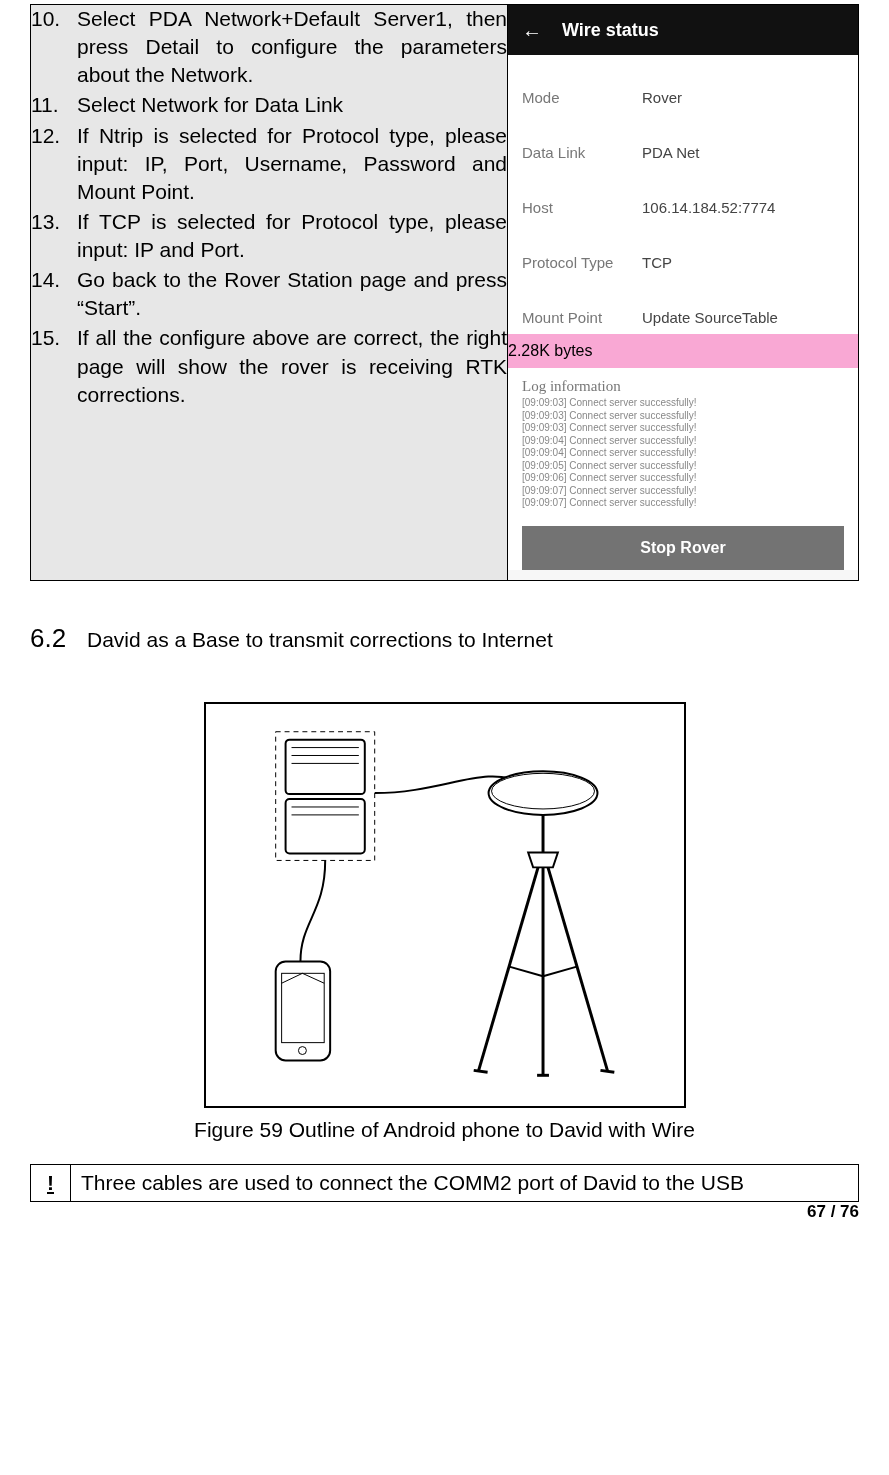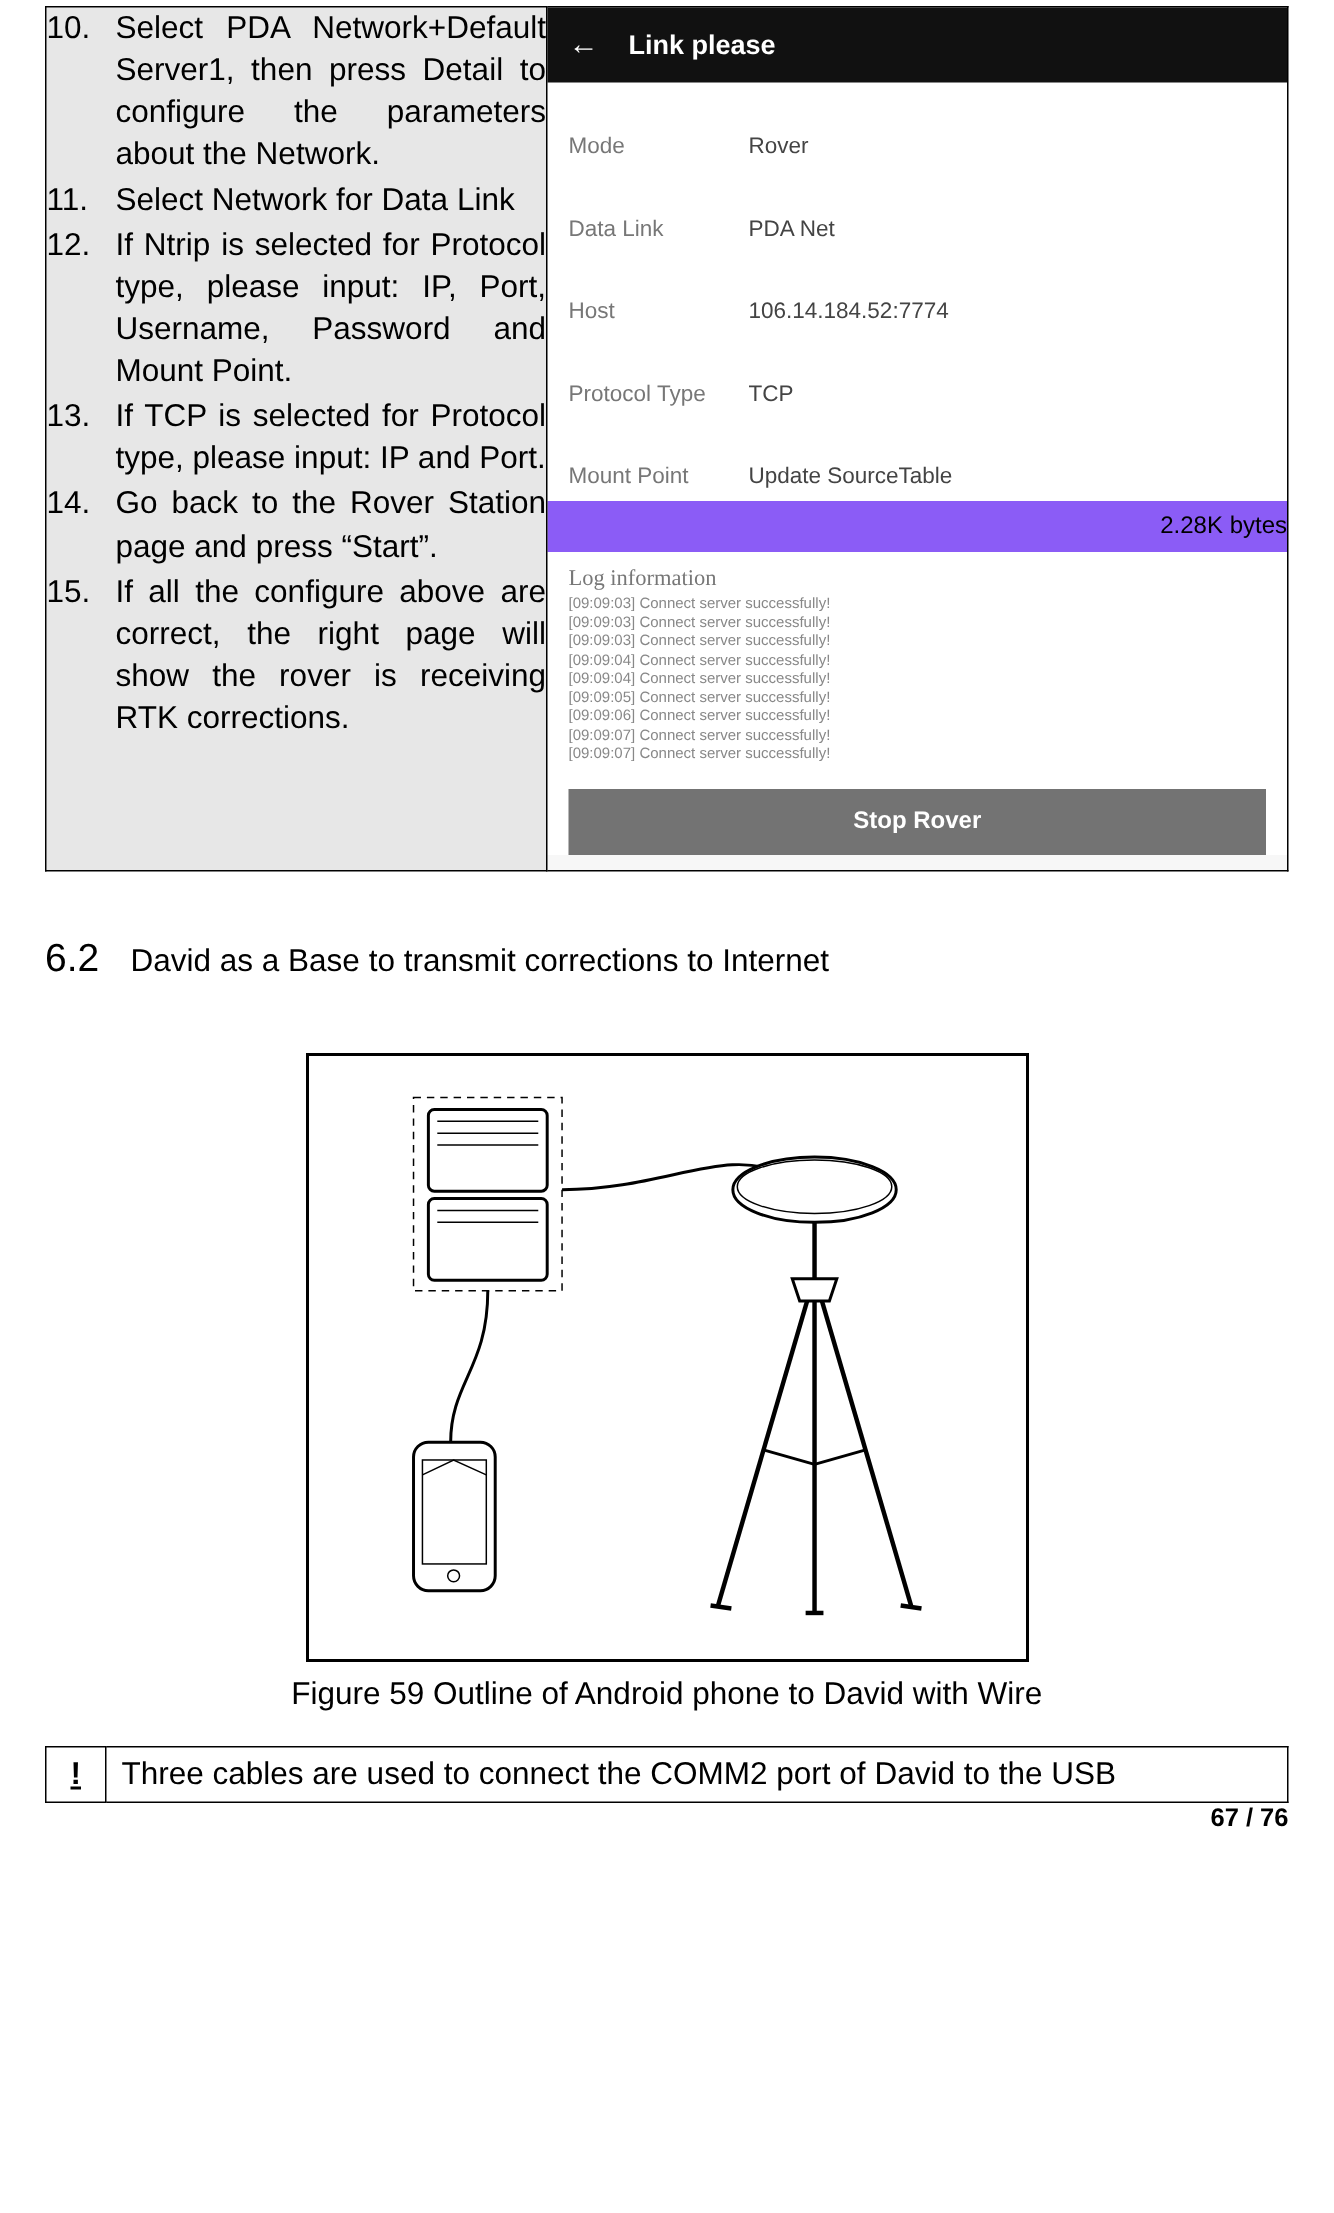--- a/index.html
+++ b/index.html
@@ -7,33 +7,33 @@
     margin: 0;
     font-family: Arial, Helvetica, sans-serif;
     background: #fff;
     color: #000;
     width: 889px;
     padding: 4px 30px 10px 30px;
     font-size: 21px;
   }
   .top-table { width: 100%; border-collapse: collapse; }
   .top-table td { vertical-align: top; padding: 0; border: 1px solid #000; }
-  .left-cell { background: #e7e7e7; width: 334px; padding: 6px 10px 20px 10px; }
+  .left-cell { background: #e7e7e7; width: 477px; padding: 6px 10px 20px 10px; }
   .right-cell { background: #f7f7f7; width: auto; padding: 6px 6px 6px 6px; }
   ol.steps { margin: 0; padding: 0 0 0 46px; list-style: none; counter-reset: step 9; }
   ol.steps li { counter-increment: step; position: relative; text-align: justify; line-height: 1.34; margin-bottom: 2px; }
   ol.steps li::before { content: counter(step) "."; position: absolute; left: -46px; width: 40px; text-align: left; }
   
   .phone { background: #fff; width: 100%; }
   .title-bar { background: #111; color: #fff; display: flex; align-items: center; height: 50px; padding: 0 14px; gap: 20px; font-size: 18px; font-weight: bold; }
   .title-bar .arrow { font-size: 20px; font-weight: normal; }
   .kv { display: flex; padding: 4px 14px; font-size: 15px; color: #555; margin-top: 30px; }
   .kv .k { width: 120px; color: #777; }
   .kv .v { color: #444; }
-  .bytes-bar { height: 34px; background: #8b5cf6; margin: 4px 0; text-align: right; line-height: 34px; font-size: 16px; color: #000; }
+  .bytes-bar { height: 34px; background: #f9a8d4; margin: 4px 0; text-align: left; line-height: 34px; font-size: 16px; color: #000; }
   .log-head { padding: 6px 14px 2px; font-size: 15px; color: #777; font-family: Liberation Serif, serif; }
   .log-body { padding: 0 14px 6px; font-size: 10px; color: #888; line-height: 1.25; }
   .stop-btn { margin: 10px 14px 10px; height: 44px; background: #737373; color: #fff; text-align: center; line-height: 44px; font-weight: bold; font-size: 16px; }
   .section-heading { margin: 42px 0 48px 0; font-size: 21px; }
   .section-heading .num { font-size: 26px; margin-right: 15px; }
   .figure-wrap { text-align: center; }
   .figure-img { width: 482px; height: 406px; border: 2px solid #000; margin: 0 auto; display: block; position: relative; background: #fff; }
   
   .caption { text-align: center; margin: 10px 0 22px; font-size: 21px; }
   .bottom-table { width: 100%; border-collapse: collapse; }
@@ -54,21 +54,21 @@
         <li>If Ntrip is selected for Protocol type, please input: IP, Port, Username, Password and Mount Point.</li>
         <li>If TCP is selected for Protocol type, please input: IP and Port.</li>
         <li>Go back to the Rover Station page and press “Start”.</li>
         <li>If all the configure above are correct, the right page will show the rover is receiving RTK corrections.</li>
       </ol>
     </td>
     <td class="right-cell">
       <div class="phone">
         <div class="title-bar">
           <span class="arrow">←</span>
-          <span>Link please</span>
+          <span>Wire status</span>
         </div>
         <div class="kv">
               <span class="k">Mode</span>
               <span class="v">Rover</span>
             </div>
         <div class="kv">
               <span class="k">Data Link</span>
               <span class="v">PDA Net</span>
             </div>
         <div class="kv">

